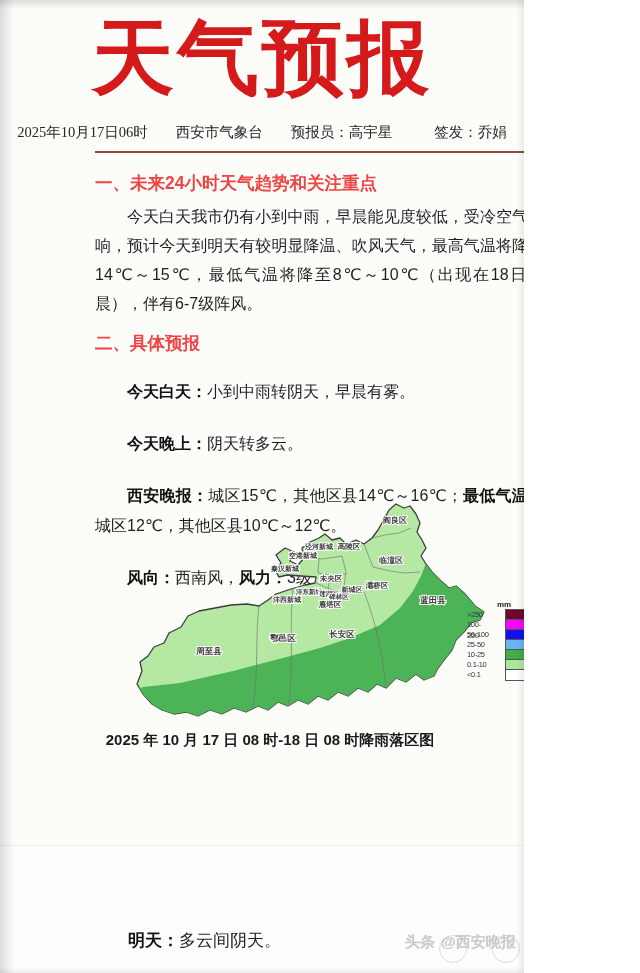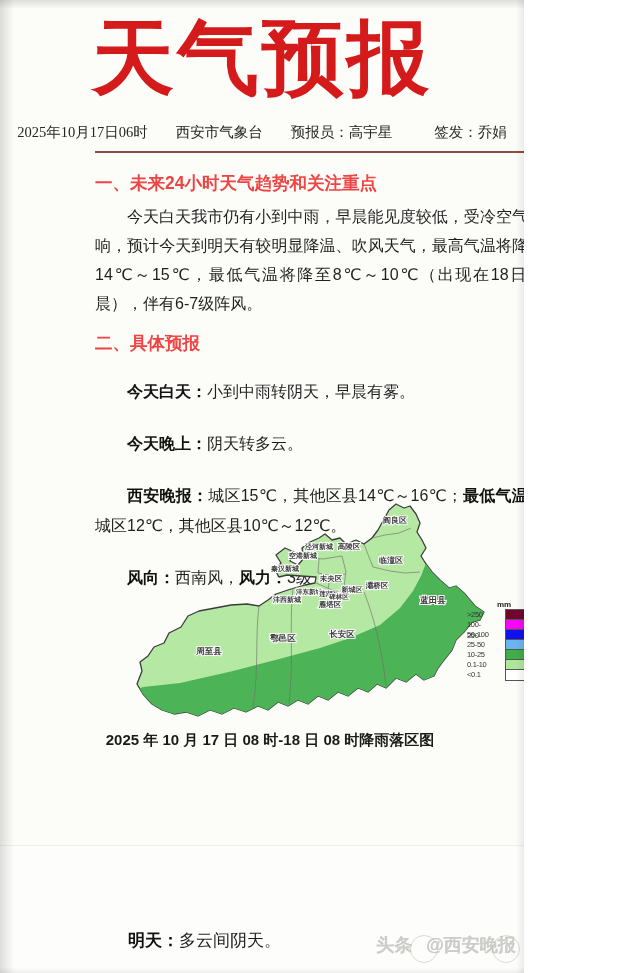--- a/index.html
+++ b/index.html
@@ -41,23 +41,23 @@
   .lg-row{display:flex;align-items:stretch;height:11px;margin-top:-1px;}
   .lg-label{width:26px;text-align:left;font-size:7.5px;line-height:11px;color:#333;margin-right:14px;
             letter-spacing:-0.3px;}
   .lg-swatch{width:22px;height:10px;border:1px solid #555;}
 
   .caption{position:absolute;left:0;top:731px;width:100%;text-align:center;
            font-size:15px;font-weight:700;color:#1b1b1b;margin-left:8px;}
 
   .tomorrow{position:absolute;left:128px;top:929px;font-size:17px;color:#1f1f1f;}
 
-  .watermark{position:absolute;right:8px;top:933px;font-size:18px;font-weight:700;
+  .watermark{position:absolute;right:8px;top:933px;font-size:15px;font-weight:700;
              color:#ccccc8;text-shadow:1px 1px 0 #ffffff,-0.5px -0.5px 0 rgba(120,120,115,.35);
-             display:flex;align-items:center;gap:14px;}
+             display:flex;align-items:center;gap:6px;}
   .seal{position:absolute;width:26px;height:26px;border:1.5px solid rgba(190,190,182,.55);
         border-radius:50%;top:2px;}
   .seal.s1{left:34px;}
   .seal.s2{right:-4px;}
 </style>
 </head>
 <body>
 
 <div class="photo">
   <div class="upper-tone"></div>

